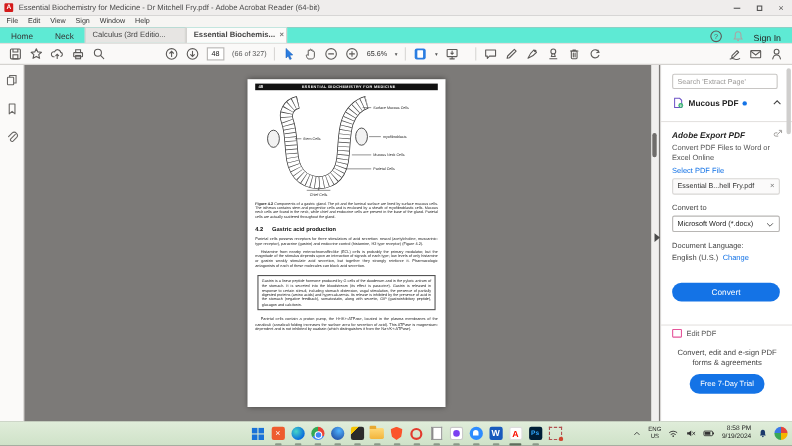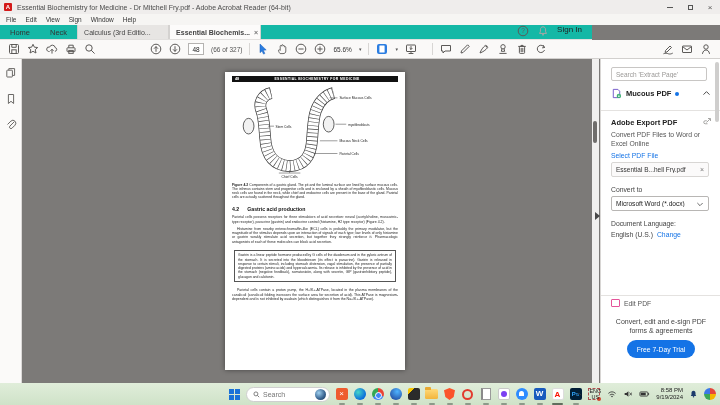--- a/index.html
+++ b/index.html
@@ -11,26 +11,26 @@
   .title-text { font-size:7px; color:#4a4a4a; margin-left:5px; white-space:nowrap; }
   .win-controls { margin-left:auto; display:flex; height:14px; }
   .win-btn { width:20px; height:14px; display:flex; align-items:center; justify-content:center; color:#555; font-size:8px; }
   .min-glyph { width:6px; height:1px; background:#555; }
   .max-glyph { width:5px; height:5px; border:1px solid #555; }
 
   
   .menubar { position:absolute; left:0; top:14px; width:720px; height:11px; background:#f6f5f3; display:flex; align-items:center; gap:9px; padding-left:6px; font-size:6.5px; color:#333; z-index:30; }
 
   
-  .tabbar { position:absolute; left:0; top:25px; width:592px; height:15px; background:#14b8a6; display:flex; align-items:stretch; z-index:30; border-bottom:1px solid #e2e0de; }
+  .tabbar { position:absolute; left:0; top:25px; width:720px; height:15px; background:#5eead4; display:flex; align-items:stretch; z-index:30; border-bottom:1px solid #e2e0de; }
   .tab-plain { padding:0 10px; font-size:7.5px; color:#333; display:flex; align-items:center; }
   .tab-doc { width:92px; font-size:7px; color:#444; display:flex; align-items:center; padding:0 6px; background:#e7e5e3; border-left:1px solid #d4d2d0; border-right:1px solid #d4d2d0; white-space:nowrap; overflow:hidden; }
   .tab-doc.active { background:#fcfbfa; font-weight:bold; }
   .tab-close { margin-left:4px; color:#777; font-size:7px; }
-  .tab-right { margin-left:auto; display:flex; align-items:flex-start; gap:8px; padding-right:10px; }
+  .tab-right { margin-left:auto; display:flex; align-items:flex-end; gap:8px; padding-right:10px; }
   .signin { font-size:8px; color:#222; }
 
   
   .toolbar { position:absolute; left:0; top:40px; width:720px; height:19px; background:#faf9f8; border-bottom:1px solid #d2d0ce; z-index:30; }
   .tgroup { position:absolute; top:0; height:18px; display:flex; align-items:center; gap:7px; }
   .ticon { width:12px; height:12px; display:block; }
   .tdivider { width:1px; height:12px; background:#d8d6d4; }
   .pagebox { width:16px; height:12px; border:1px solid #b5b3b1; background:#fff; font-size:6.5px; text-align:center; color:#222; font-family:"Liberation Sans",sans-serif; }
   .pageinfo { font-size:6.5px; color:#555; white-space:nowrap; }
   .zoomtext { font-size:6.5px; color:#333; }
@@ -62,21 +62,21 @@
 
   
   .panel { position:absolute; right:0; top:59px; width:120px; height:324px; background:#ffffff; border-left:1px solid #d8d6d4; z-index:20; }
   .panel-scroll { position:absolute; right:1px; top:3px; width:4px; height:60px; background:#cfcecd; border-radius:2px; }
   .p-search { position:absolute; left:10px; top:8px; width:96px; height:14px; border:1px solid #c8c6c4; border-radius:2px; font-size:6.5px; padding:0 4px; color:#333; font-family:"Liberation Sans",sans-serif; }
   .p-search::placeholder { color:#9a9896; }
   .export-row { position:absolute; left:10px; top:29px; width:100px; display:flex; align-items:center; gap:4px; }
   .export-label { font-size:7.5px; font-weight:bold; color:#222; }
   .blue-dot { width:4px; height:4px; border-radius:50%; background:#1473e6; }
   .p-divider { position:absolute; left:0; width:120px; height:1px; background:#e4e2e0; }
-  .p-h1 { position:absolute; left:10px; top:59px; font-size:7.5px; font-weight:bold; color:#222; }
+  .p-h1 { position:absolute; left:10px; top:59px; font-size:7.5px; font-weight:bold; color:#222;font-style:italic; }
   .p-desc { position:absolute; left:10px; top:71px; width:96px; font-size:6.8px; line-height:1.35; color:#555; }
   .p-link { position:absolute; left:10px; top:93px; font-size:6.8px; color:#1473e6; }
   .file-chip { position:absolute; left:10px; top:103px; width:98px; height:15px; border:1px solid #d8d6d4; background:#fbfafa; border-radius:2px; display:flex; align-items:center; padding:0 4px; }
   .file-chip-name { flex:1; font-size:6.5px; color:#333; white-space:nowrap; overflow:hidden; }
   .file-chip-x { font-size:7px; color:#777; }
   .p-label { position:absolute; left:10px; top:127px; font-size:6.8px; color:#444; }
   .p-select { position:absolute; left:10px; top:137px; width:98px; height:15px; border:1px solid #b8b6b4; border-radius:2px; display:flex; align-items:center; padding:0 4px; background:#fff; }
   .p-select-val { flex:1; font-size:6.6px; color:#222; white-space:nowrap; overflow:hidden; }
   .p-lang-label { position:absolute; left:10px; top:161px; font-size:6.8px; color:#444; }
   .p-lang-row { position:absolute; left:10px; top:172px; font-size:6.8px; color:#444; display:flex; gap:4px; }
@@ -384,20 +384,21 @@
         <polyline points="2,4.5 6,8.5 10,4.5" fill="none" stroke="#555" stroke-width="1.3"></polyline>
       </svg>
   </div>
 
   <div class="p-lang-label">Document Language:</div>
   <div class="p-lang-row">
     <span>English (U.S.)</span>
     <span class="p-change">Change</span>
   </div>
 
+  <div class="convert-btn">Convert</div>
 
   <div class="p-divider" style="top:236px;"></div>
   <div class="edit-row">
     <span class="edit-ico"></span>
     <span class="edit-label">Edit PDF</span>
   </div>
 
   <div class="promo-text">Convert, edit and e-sign PDF forms &amp; agreements</div>
   <div class="trial-btn">Free 7-Day Trial</div>
 
@@ -407,28 +408,20 @@
 <div class="taskbar">
   <div class="tb-center">
     <div class="tb-app">
         <span class="winlogo">
           <span></span>
           <span></span>
           <span></span>
           <span></span>
         </span>
       </div>
-    <div class="tb-search">
-      <svg style="width:7px;height:7px;" viewBox="0 0 12 12" fill="none" stroke="#666" stroke-width="1.4">
-          <circle cx="5" cy="5" r="3.4"></circle>
-          <path d="M7.6 7.6 L10.6 10.6"></path>
-        </svg>
-      <input class="tb-search-txt" placeholder="Search" style="">
-      <span class="tb-search-img"></span>
-    </div>
     <div class="tb-app">
         <span class="xap-ico">×</span>
         <span class="tb-ind"></span>
       </div>
     <div class="tb-app">
         <span class="ico-round edge-ico"></span>
         <span class="tb-ind"></span>
       </div>
     <div class="tb-app">
         <span class="ico-round chrome-ico"></span>

